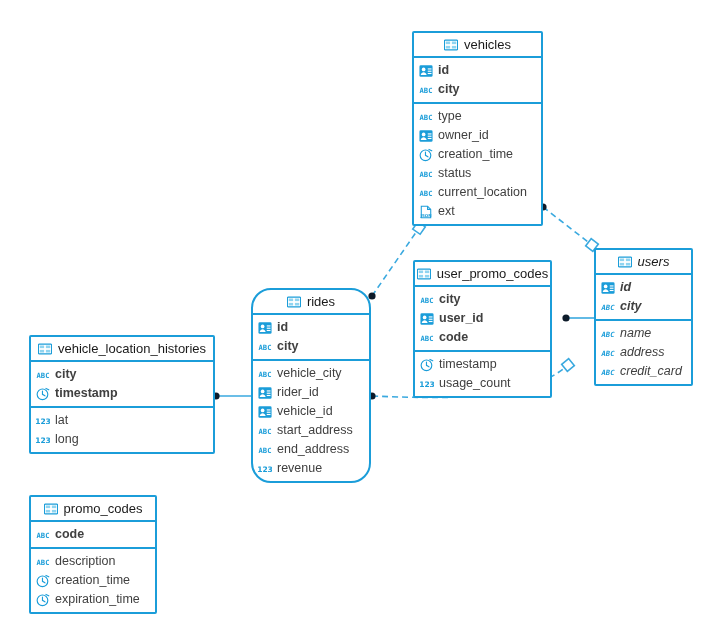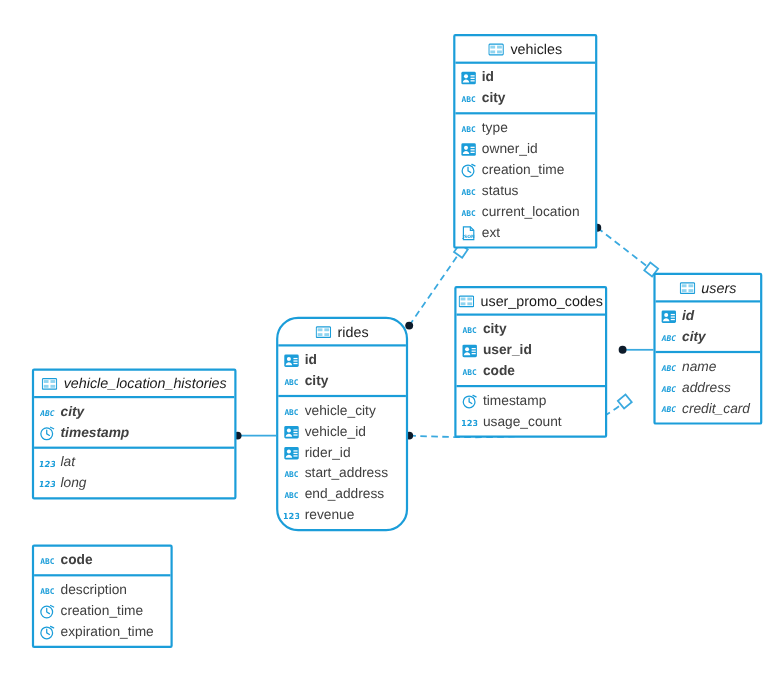--- a/index.html
+++ b/index.html
@@ -386,38 +386,38 @@
             <span class="ico">
               <svg class="ico-svg" width="14" height="14" viewBox="0 0 16 16">
                 <rect x="0.5" y="1.5" width="15" height="13" rx="1.5" fill="#1b9dd9"></rect>
                 <circle cx="5.3" cy="6.2" r="2.1" fill="#ffffff"></circle>
                 <path d="M1.9 12.6c0.5-2.2 1.9-3.1 3.4-3.1s2.9 0.9 3.4 3.1z" fill="#ffffff"></path>
                 <rect x="10" y="5" width="4.3" height="1.3" fill="#ffffff"></rect>
                 <rect x="10" y="7.6" width="4.3" height="1.3" fill="#ffffff"></rect>
                 <rect x="10" y="10.2" width="4.3" height="1.3" fill="#ffffff"></rect>
               </svg>
             </span>
+            <span class="field-name">rider_id</span>
+          </div>
+          <div class="field">
+            <span class="ico">
+              <svg class="ico-svg" width="14" height="14" viewBox="0 0 16 16">
+                <rect x="0.5" y="1.5" width="15" height="13" rx="1.5" fill="#1b9dd9"></rect>
+                <circle cx="5.3" cy="6.2" r="2.1" fill="#ffffff"></circle>
+                <path d="M1.9 12.6c0.5-2.2 1.9-3.1 3.4-3.1s2.9 0.9 3.4 3.1z" fill="#ffffff"></path>
+                <rect x="10" y="5" width="4.3" height="1.3" fill="#ffffff"></rect>
+                <rect x="10" y="7.6" width="4.3" height="1.3" fill="#ffffff"></rect>
+                <rect x="10" y="10.2" width="4.3" height="1.3" fill="#ffffff"></rect>
+              </svg>
+            </span>
             <span class="field-name">vehicle_id</span>
           </div>
           <div class="field">
             <span class="ico">
               <svg class="ico-svg" width="14" height="14" viewBox="0 0 16 16">
-                <rect x="0.5" y="1.5" width="15" height="13" rx="1.5" fill="#1b9dd9"></rect>
-                <circle cx="5.3" cy="6.2" r="2.1" fill="#ffffff"></circle>
-                <path d="M1.9 12.6c0.5-2.2 1.9-3.1 3.4-3.1s2.9 0.9 3.4 3.1z" fill="#ffffff"></path>
-                <rect x="10" y="5" width="4.3" height="1.3" fill="#ffffff"></rect>
-                <rect x="10" y="7.6" width="4.3" height="1.3" fill="#ffffff"></rect>
-                <rect x="10" y="10.2" width="4.3" height="1.3" fill="#ffffff"></rect>
-              </svg>
-            </span>
-            <span class="field-name">rider_id</span>
-          </div>
-          <div class="field">
-            <span class="ico">
-              <svg class="ico-svg" width="14" height="14" viewBox="0 0 16 16">
                 <text x="8" y="11.4" text-anchor="middle" font-family="'DejaVu Sans Mono', monospace" font-size="8.2" font-weight="bold" fill="#1b9dd9">ABC</text>
               </svg>
             </span>
             <span class="field-name">start_address</span>
           </div>
           <div class="field">
             <span class="ico">
               <svg class="ico-svg" width="14" height="14" viewBox="0 0 16 16">
                 <text x="8" y="11.4" text-anchor="middle" font-family="'DejaVu Sans Mono', monospace" font-size="8.2" font-weight="bold" fill="#1b9dd9">ABC</text>
               </svg>
@@ -427,21 +427,21 @@
           <div class="field">
             <span class="ico">
               <svg class="ico-svg" width="14" height="14" viewBox="0 0 16 16">
                 <text x="8" y="11.6" text-anchor="middle" font-family="'DejaVu Sans', sans-serif" font-size="8.6" font-weight="bold" fill="#1b9dd9">123</text>
               </svg>
             </span>
             <span class="field-name">revenue</span>
           </div>
         </div>
       </div>
-      <div class="entity" style="left: 29px; top: 335px; width: 186px; font-style: italic;">
+      <div class="entity" style="left: 29px; top: 335px; width: 186px;">
         <div class="entity-header">
           <span class="ico">
             <svg class="ico-svg" width="14" height="14" viewBox="0 0 16 16">
               <rect x="0.5" y="2.5" width="15" height="11" rx="1" fill="none" stroke="#1b9dd9" stroke-width="1.3"></rect>
               <rect x="2" y="4" width="5" height="3" fill="#8fd4f0"></rect>
               <rect x="9" y="4" width="5" height="3" fill="#8fd4f0"></rect>
               <rect x="2" y="9" width="5" height="3" fill="#8fd4f0"></rect>
               <rect x="9" y="9" width="5" height="3" fill="#8fd4f0"></rect>
             </svg>
           </span>
@@ -480,20 +480,32 @@
             <span class="ico">
               <svg class="ico-svg" width="14" height="14" viewBox="0 0 16 16">
                 <text x="8" y="11.6" text-anchor="middle" font-family="'DejaVu Sans', sans-serif" font-size="8.6" font-weight="bold" fill="#1b9dd9">123</text>
               </svg>
             </span>
             <span class="field-name">long</span>
           </div>
         </div>
       </div>
       <div class="entity" style="left: 29px; top: 495px; width: 128px;">
+        <div class="entity-header">
+          <span class="ico">
+            <svg class="ico-svg" width="14" height="14" viewBox="0 0 16 16">
+              <rect x="0.5" y="2.5" width="15" height="11" rx="1" fill="none" stroke="#1b9dd9" stroke-width="1.3"></rect>
+              <rect x="2" y="4" width="5" height="3" fill="#8fd4f0"></rect>
+              <rect x="9" y="4" width="5" height="3" fill="#8fd4f0"></rect>
+              <rect x="2" y="9" width="5" height="3" fill="#8fd4f0"></rect>
+              <rect x="9" y="9" width="5" height="3" fill="#8fd4f0"></rect>
+            </svg>
+          </span>
+          <span class="entity-title">promo_codes</span>
+        </div>
         <div class="field-group keys">
           <div class="field is-key">
             <span class="ico">
               <svg class="ico-svg" width="14" height="14" viewBox="0 0 16 16">
                 <text x="8" y="11.4" text-anchor="middle" font-family="'DejaVu Sans Mono', monospace" font-size="8.2" font-weight="bold" fill="#1b9dd9">ABC</text>
               </svg>
             </span>
             <span class="field-name">code</span>
           </div>
         </div>

